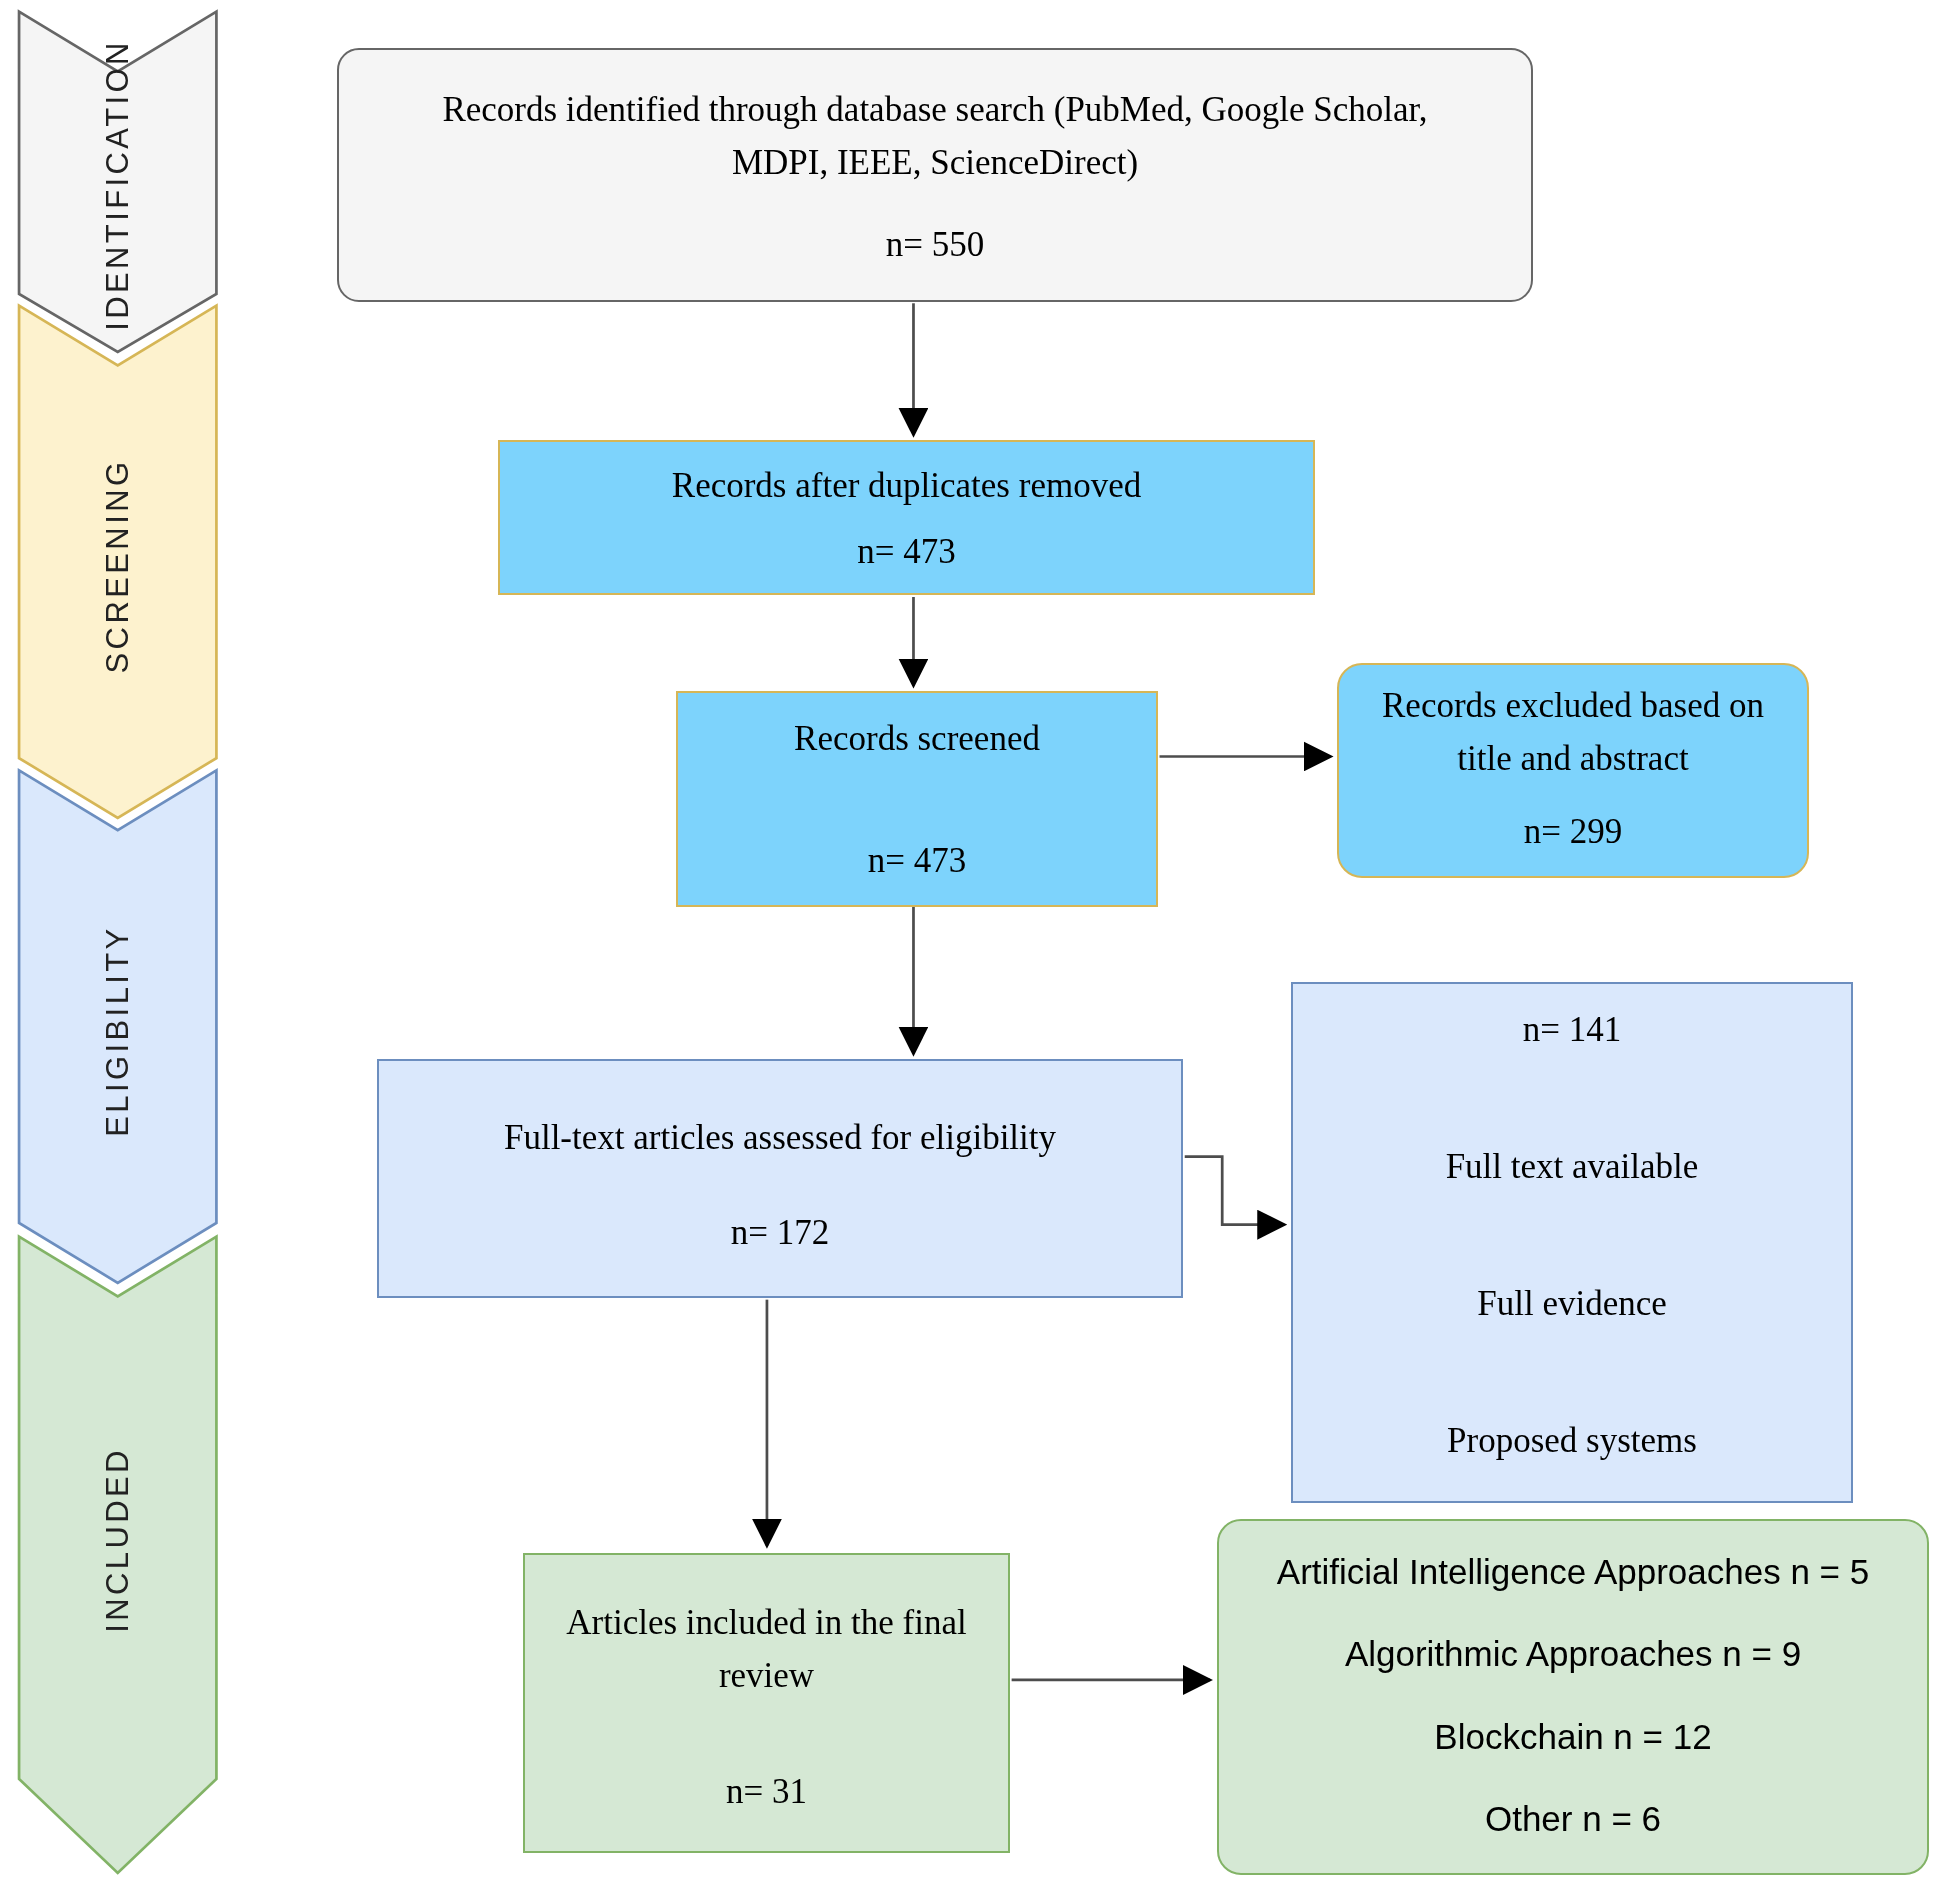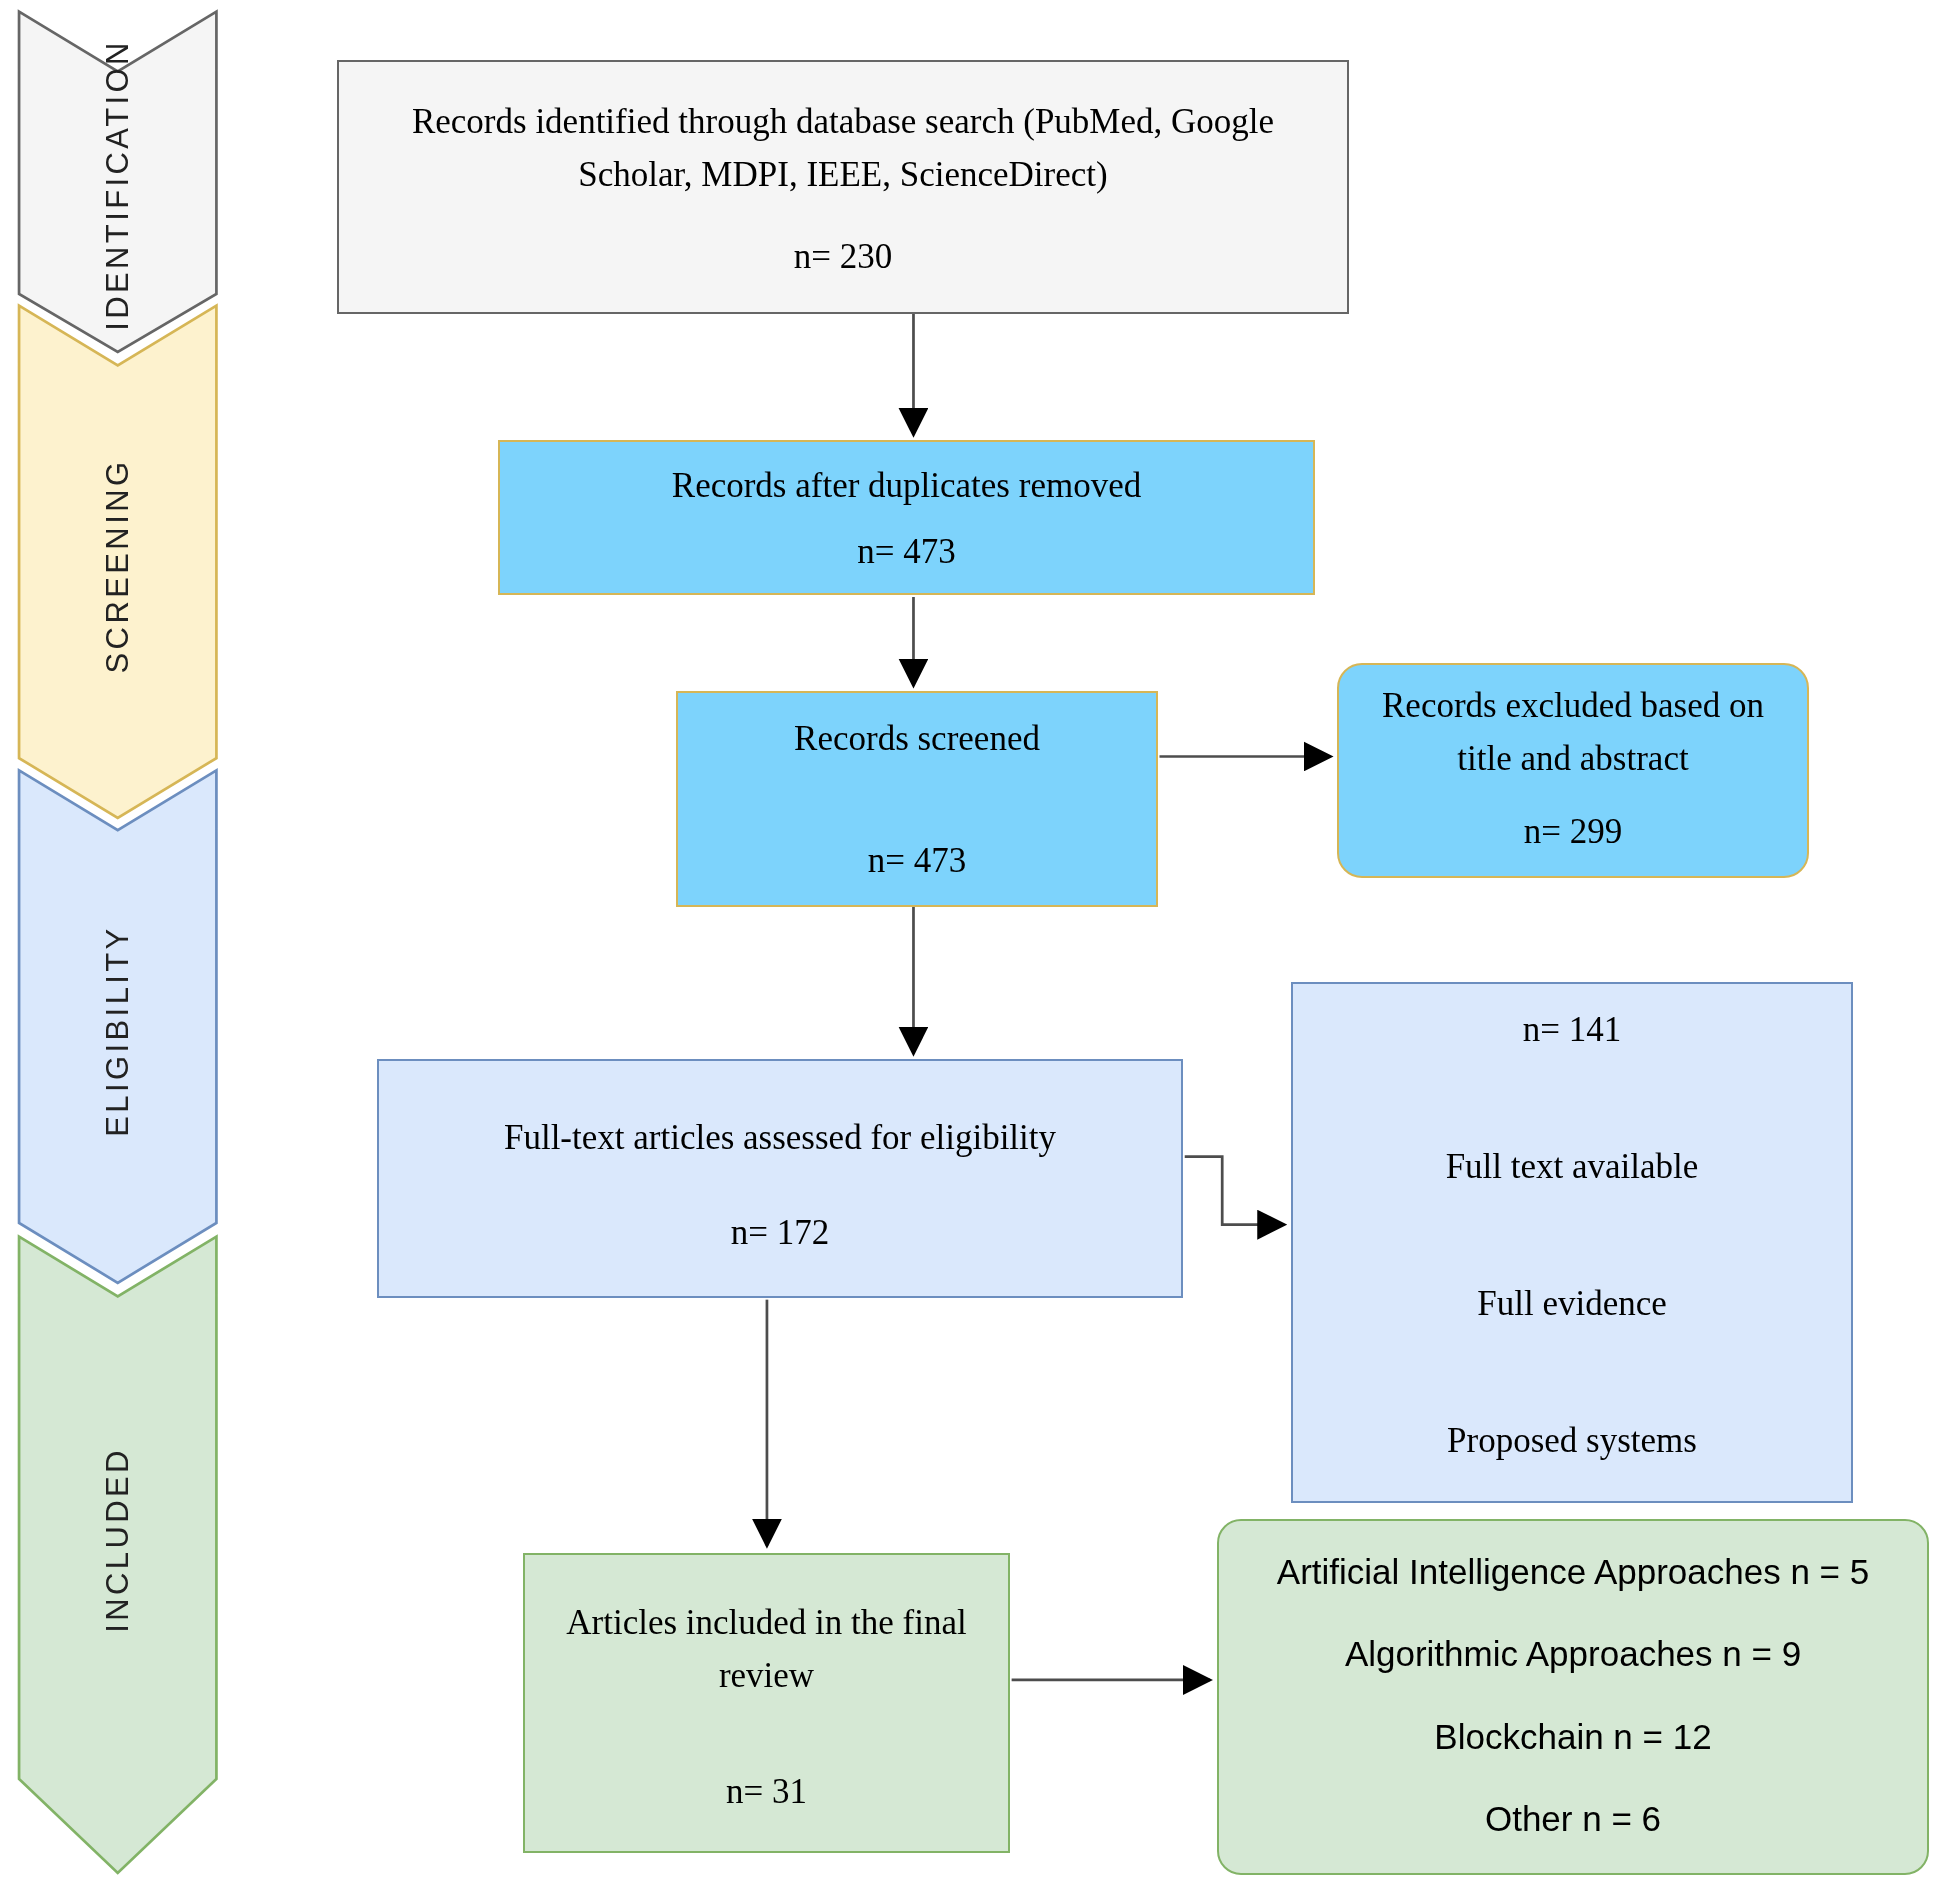--- a/index.html
+++ b/index.html
@@ -65,23 +65,23 @@
     </defs>
     <path d="M1340,445 L1340,638" fill="none" stroke="#4d4d4d" stroke-width="4" marker-end="url(#ah)"></path>
     <path d="M1340,876 L1340,1006" fill="none" stroke="#4d4d4d" stroke-width="4" marker-end="url(#ah)"></path>
     <path d="M1701,1110 L1952,1110" fill="none" stroke="#4d4d4d" stroke-width="4" marker-end="url(#ah)"></path>
     <path d="M1340,1260 L1340,1546" fill="none" stroke="#4d4d4d" stroke-width="4" marker-end="url(#ah)"></path>
     <path d="M1738,1697 L1793,1697 L1793,1797 L1884,1797" fill="none" stroke="#4d4d4d" stroke-width="4" marker-end="url(#ah)"></path>
     <path d="M1125,1907 L1125,2268" fill="none" stroke="#4d4d4d" stroke-width="4" marker-end="url(#ah)"></path>
     <path d="M1484,2465 L1775,2465" fill="none" stroke="#4d4d4d" stroke-width="4" marker-end="url(#ah)"></path>
   </svg>
 
-  <div class="fbox box-gray" style="left:337px;top:60px;width:1012px;height:254px;padding:34px 41px 29px;">
+  <div class="fbox box-gray" style="left:337px;top:48px;width:1196px;height:254px;padding:34px 41px 29px;border-radius:22px;">
     <div class="bx-title" style="max-width:1016px;">Records identified through database search (PubMed, Google Scholar, MDPI, IEEE, ScienceDirect)</div>
-    <div>n= 230</div>
+    <div>n= 550</div>
   </div>
 
   <div class="fbox box-yellow" style="left:498px;top:440px;width:817px;height:155px;padding:17.7px 20.4px 15px;">
     <div class="bx-title">Records after duplicates removed</div>
     <div>n= 473</div>
   </div>
 
   <div class="fbox box-yellow" style="left:676px;top:691px;width:482px;height:216px;padding:20.4px 13.6px 17.7px;">
     <div class="bx-title">Records screened</div>
     <div>n= 473</div>

